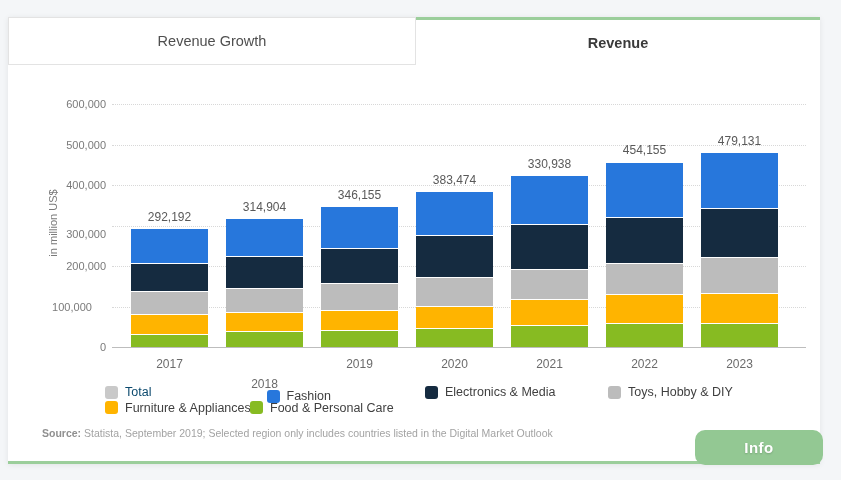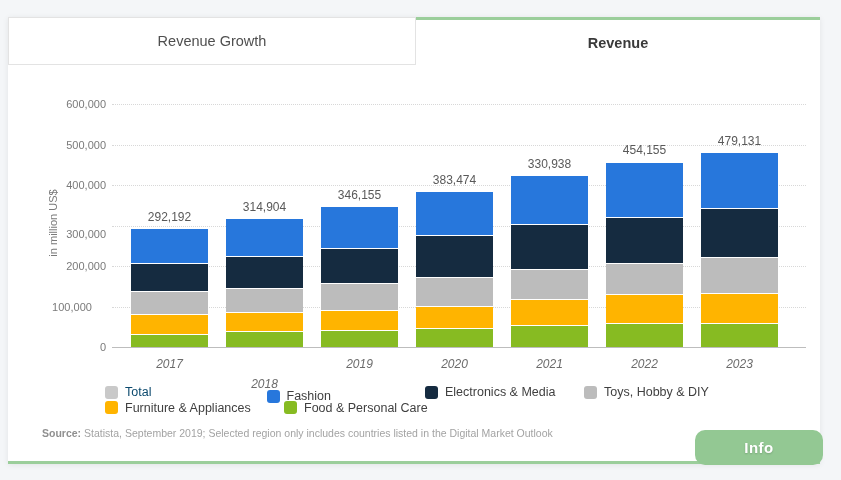--- a/index.html
+++ b/index.html
@@ -25,21 +25,21 @@
   .y-tick { position:absolute; left:30px; width:68px; height:14px; line-height:14px;
             text-align:right; font-size:11px; color:#7a7a7a; }
   .y-title { position:absolute; left:45px; top:206px; transform:translate(-50%,-50%) rotate(-90deg);
              font-size:11px; color:#7a7a7a; white-space:nowrap; }
   .bar { position:absolute; width:77px; display:flex; flex-direction:column; }
   .seg { width:100%; }
   .seg + .seg { border-top:1px solid #ffffff; }
   .total-label { position:absolute; width:120px; height:15px; text-align:center;
                  font-size:12px; color:#595959; }
   .year-label { position:absolute; width:60px; top:340px; text-align:center;
-                font-size:12px; color:#6b6b6b;font-style:italic; }
+                font-size:12px; color:#6b6b6b; }
 
   
   .legend-item { position:absolute; display:flex; align-items:center; gap:7px; cursor:pointer; }
   .legend-marker { width:13px; height:13px; border-radius:3px; flex:none; }
   .legend-label { font-size:12.5px; color:#3f3f3f; white-space:nowrap; }
   .legend-item.disabled .legend-label { color:#0c4a6e; }
 
   
   .source-note { position:absolute; left:34px; top:410px; font-size:10.5px; color:#a3a3a3; }
   .source-note .prefix { font-weight:bold; color:#8f8f8f; }
@@ -144,29 +144,29 @@
         <span class="legend-label">Total</span>
       </div>
       <div class="legend-item" style="left: 258.5px; top: 372px;">
         <span class="legend-marker" style="background: rgb(39, 119, 220);"></span>
         <span class="legend-label">Fashion</span>
       </div>
       <div class="legend-item" style="left: 417px; top: 368px;">
         <span class="legend-marker" style="background: rgb(21, 43, 64);"></span>
         <span class="legend-label">Electronics &amp; Media</span>
       </div>
-      <div class="legend-item" style="left: 576px; top: 368px;">
+      <div class="legend-item" style="left: 600px; top: 368px;">
         <span class="legend-marker" style="background: rgb(188, 188, 188);"></span>
         <span class="legend-label">Toys, Hobby &amp; DIY</span>
       </div>
       <div class="legend-item" style="left: 97px; top: 383.5px;">
         <span class="legend-marker" style="background: rgb(255, 180, 0);"></span>
         <span class="legend-label">Furniture &amp; Appliances</span>
       </div>
-      <div class="legend-item" style="left: 276px; top: 383.5px; text-align: right;">
+      <div class="legend-item" style="left: 242px; top: 383.5px; text-align: right;">
         <span class="legend-marker" style="background: rgb(135, 187, 34);"></span>
         <span class="legend-label">Food &amp; Personal Care</span>
       </div>
     </div>
 
   <div class="source-note">
     <span class="prefix">Source:</span><span class="rest">Statista, September 2019; Selected region only includes countries listed in the Digital Market Outlook</span>
   </div>
 
   <button class="info-button">Info</button>

